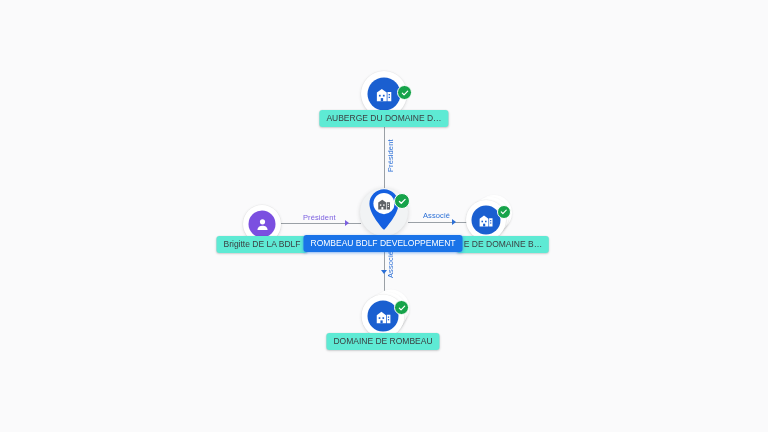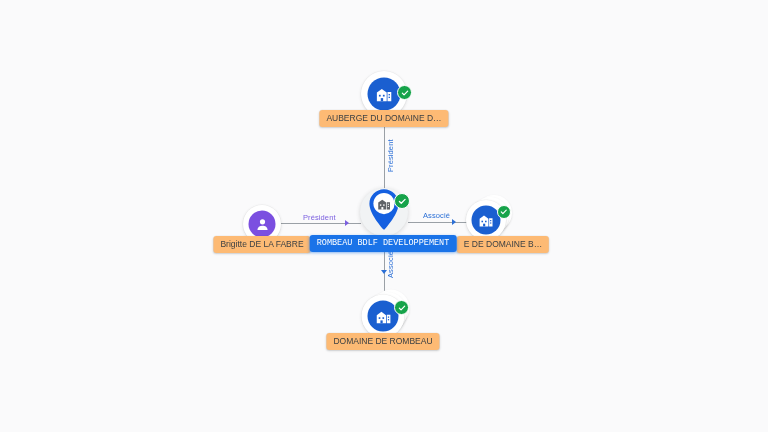--- a/index.html
+++ b/index.html
@@ -60,21 +60,21 @@
     display:flex;align-items:center;justify-content:center;
   }
 
   
   .lbl{
     position:absolute;
     font-size:8.5px;line-height:1;
     white-space:nowrap;
     padding:4px 7px 4.5px 7px;
     border-radius:3px;
-    background:#fdba74;color:#3c4043;
+    background:#5eead4;color:#3c4043;
     box-shadow:0 1px 2px rgba(60,64,67,.22), 0 0 0 .5px rgba(60,64,67,.06);
     user-select:none;
   }
   .lbl-sel{
     background:#1a73e8;color:#ffffff;
     box-shadow:0 1px 3px rgba(26,115,232,.5);
     z-index:40;
   }
 </style>
 </head>
@@ -120,21 +120,21 @@
   </div>
 
   <div class="node">
     <div class="halo" style="left:262px;top:224px;width:38px;height:38px;transform:translate(-50%,-50%);"></div>
     <div class="circ circ-violet" style="left:262px;top:224px;width:27px;height:27px;transform:translate(-50%,-50%);">
       <svg width="16" height="16" viewBox="0 0 24 24">
         <circle cx="12" cy="8" r="3.9" fill="#ffffff"></circle>
         <path fill="#ffffff" d="M4.4 20.4c0-4.2 3.4-6.4 7.6-6.4s7.6 2.2 7.6 6.4H4.4z"></path>
       </svg>
     </div>
-    <div class="lbl" style="left:262px;top:236px;transform:translateX(-50%);">Brigitte DE LA FABRE</div>
+    <div class="lbl" style="left:262px;top:236px;transform:translateX(-50%);">Brigitte DE LA BDLF</div>
   </div>
 
   <div class="node">
     <div class="stack" style="left:494px;top:213px;width:36px;height:36px;transform:translate(-50%,-50%);"></div>
     <div class="stack" style="left:490px;top:216px;width:38px;height:38px;transform:translate(-50%,-50%);"></div>
     <div class="halo" style="left:486px;top:220px;width:40px;height:40px;transform:translate(-50%,-50%);"></div>
     <div class="circ circ-blue" style="left:486px;top:220px;width:29px;height:29px;transform:translate(-50%,-50%);">
       <svg width="17" height="17" viewBox="0 0 24 24">
         <path fill="#ffffff" d="M3 21V10.2l6.2-4.4 6.2 4.4V21H3z"></path>
         <path fill="#ffffff" d="M16.4 21V9.6h4.8V21h-4.8z"></path>
@@ -192,16 +192,16 @@
           <rect x="17.8" y="12" width="1.7" height="1.7" fill="#ffffff"></rect>
           <rect x="17.8" y="15.4" width="1.7" height="1.7" fill="#ffffff"></rect>
         </g>
       </svg>
     </div>
     <div class="badge" style="left:394px;top:193px;width:14px;height:14px;">
       <svg width="8.5" height="8.5" viewBox="0 0 24 24">
           <path fill="none" stroke="#ffffff" stroke-width="3.6" stroke-linecap="round" stroke-linejoin="round" d="M4 12.6l5.2 5.2L20 6.6"></path>
         </svg>
     </div>
-    <div class="lbl lbl-sel" style="left:383px;top:235px;transform:translateX(-50%);font-family:Liberation Mono, monospace;">ROMBEAU BDLF DEVELOPPEMENT</div>
+    <div class="lbl lbl-sel" style="left:383px;top:235px;transform:translateX(-50%);">ROMBEAU BDLF DEVELOPPEMENT</div>
   </div>
 
 </div>
 
 </body></html>

